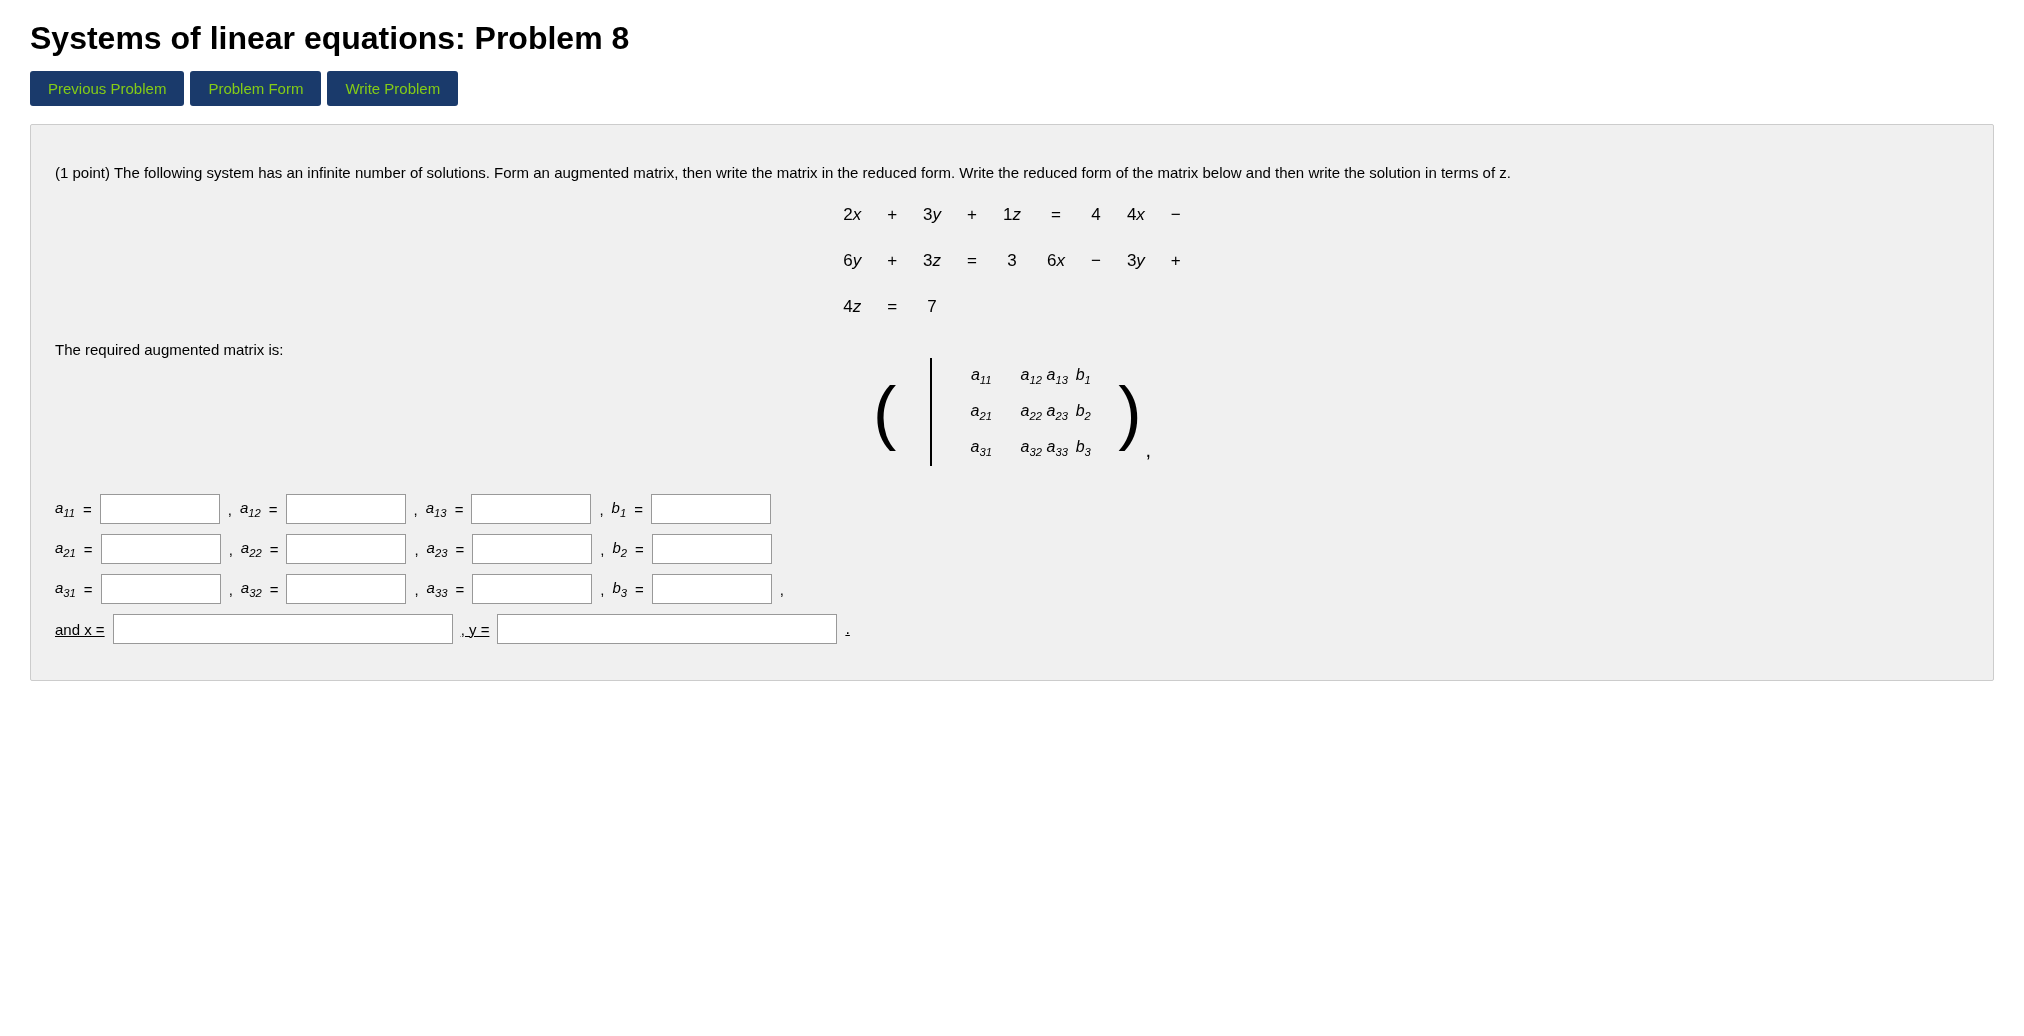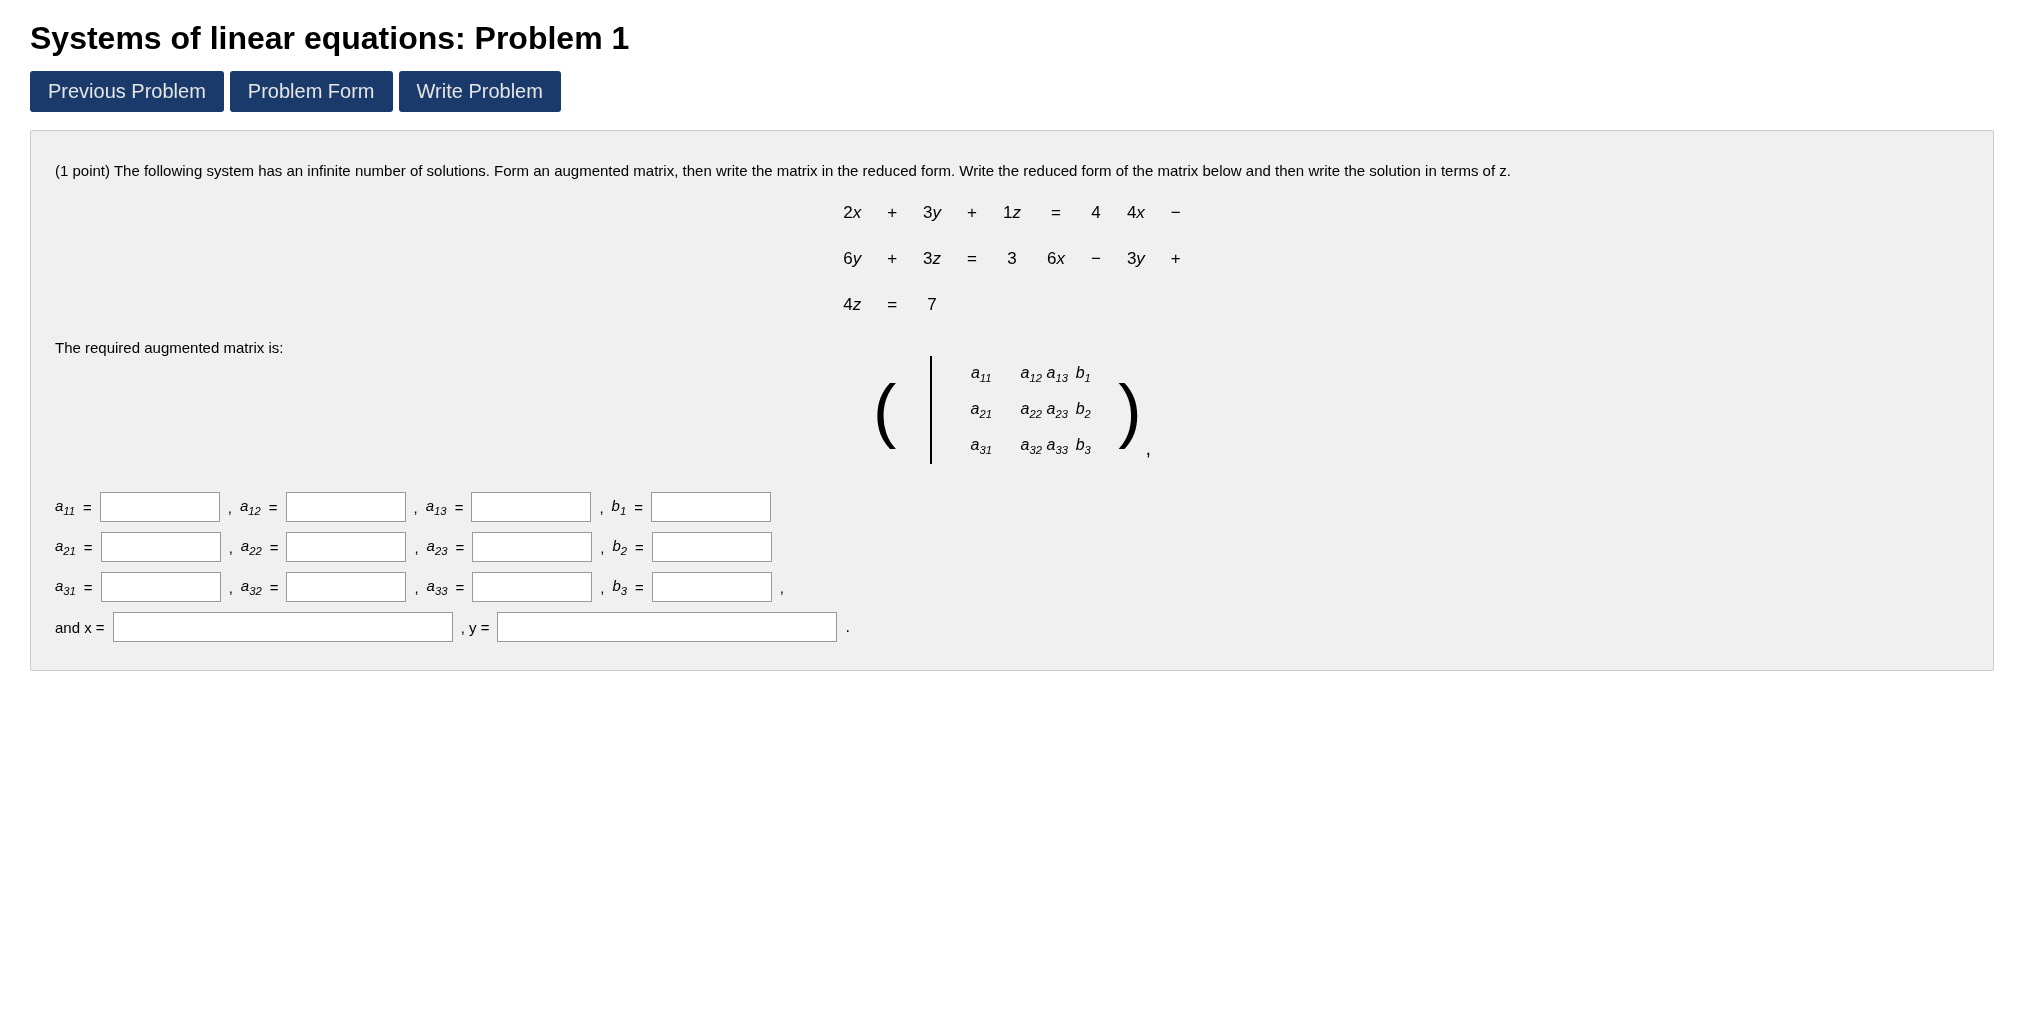--- a/index.html
+++ b/index.html
@@ -18,32 +18,32 @@
     }
 
     .nav-buttons {
       display: flex;
       gap: 6px;
       margin-bottom: 18px;
     }
 
     .nav-btn {
       background: #1a3a6b;
-      color: #e5e5e5;
+      color: #84cc16;
       border: none;
       padding: 9px 18px;
-      font-size: 20px;
+      font-size: 15px;
       cursor: pointer;
       border-radius: 3px;
     }
 
     .problem-box {
       background: #f0f0f0;
       border: 1px solid #ccc;
-      padding: 28px 24px;
+      padding: 36px 24px;
       border-radius: 2px;
     }
 
     .problem-intro {
       font-size: 15px;
       line-height: 1.6;
       margin-bottom: 20px;
     }
 
     .equations-block {
@@ -140,39 +140,40 @@
     .var-label sub {
       font-size: 0.75em;
     }
 
     .bottom-row {
       display: flex;
       align-items: center;
       gap: 8px;
       margin-top: 10px;
       font-size: 15px;
+      text-decoration: underline;
     }
 
     .bottom-row input[type="text"] {
       height: 30px;
       border: 1px solid #999;
       background: #fff;
       padding: 0 6px;
       font-size: 15px;
     }
 
     .input-x { width: 340px; }
     .input-y { width: 340px; }
 
     .period { font-size: 16px; }
   </style>
 </head>
 <body>
 
-<h1>Systems of linear equations: Problem 1</h1>
+<h1>Systems of linear equations: Problem 8</h1>
 
 <div class="nav-buttons">
   <button class="nav-btn">Previous Problem</button>
   <button class="nav-btn">Problem Form</button>
   <button class="nav-btn">Write Problem</button>
 </div>
 
 <div class="problem-box">
 
   <p class="problem-intro">(1 point) The following system has an infinite number of solutions. Form an augmented matrix, then write the matrix in the reduced form. Write the reduced form of the matrix below and then write the solution in terms of z.</p>

